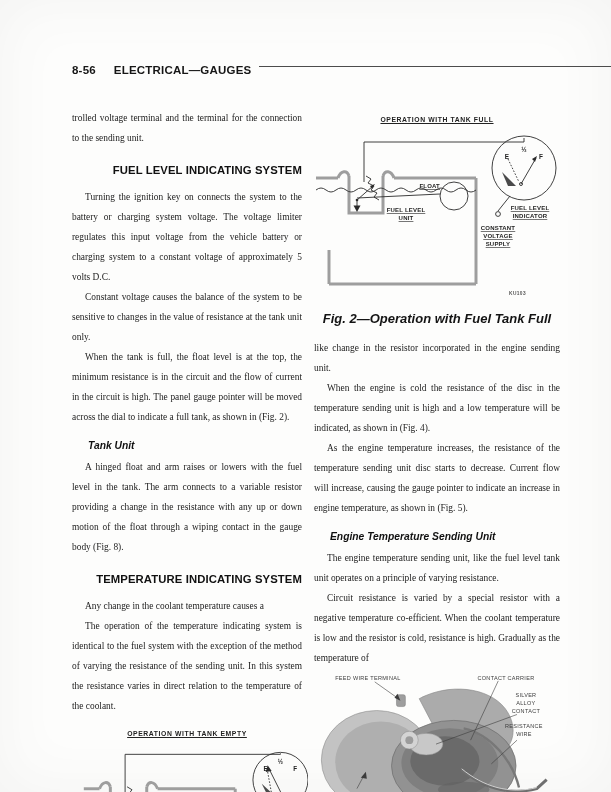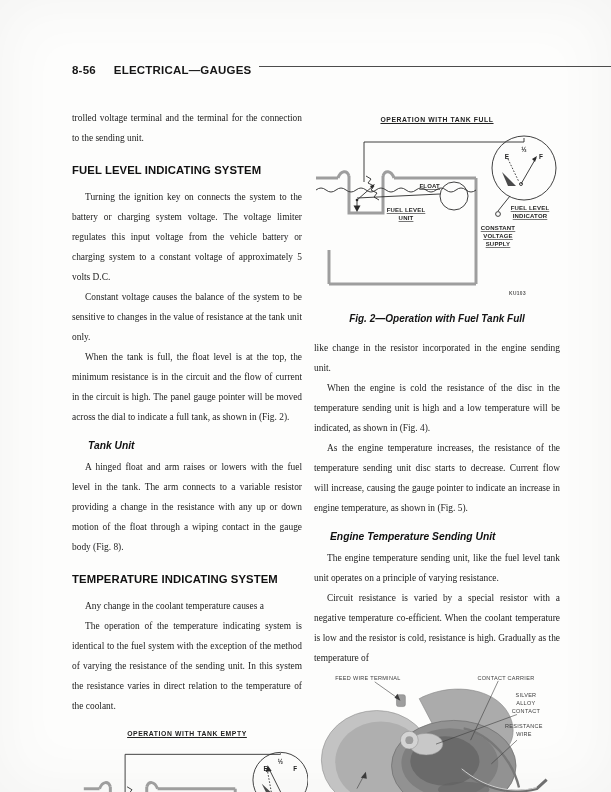--- a/index.html
+++ b/index.html
@@ -21,35 +21,35 @@
 
   .col { position:absolute; top:108px; font-size:9.4px; line-height:20px; text-align:justify; }
   .col-left  { left:72px;  width:230px; }
   .col-right { left:314px; width:246px; }
 
   p.body { text-indent:13px; }
   p.noindent { text-indent:0; }
 
   h2.sys {
     font-family:"Liberation Sans", sans-serif; font-size:11.3px; font-weight:bold;
-    letter-spacing:0.1px; color:#111; margin:12px 0 7px 0; text-align:left;
+    letter-spacing:0.1px; color:#111; margin:12px 0 7px 0; text-align:right;
   }
   h3.sub {
     font-family:"Liberation Sans", sans-serif; font-size:10.3px; font-weight:bold; font-style:italic;
     color:#111; margin:9px 0 1px 16px; text-align:left;
   }
   .figure { margin-top:8px; }
   .fig-title {
     font-family:"Liberation Sans", sans-serif; font-weight:bold; font-size:6.8px;
     letter-spacing:0.6px; text-align:center; text-decoration:underline; color:#222;
     margin-bottom:2px;
   }
   .fig-caption {
     font-family:"Liberation Sans", sans-serif; font-weight:bold; font-style:italic;
-    font-size:10px; text-align:center; color:#141414; margin-top:5px;
+    font-size:13px; text-align:center; color:#141414; margin-top:5px;
   }
   svg { display:block; }
   .lbl { font-family:"Liberation Sans", sans-serif; font-size:6px; font-weight:bold;
          letter-spacing:0.2px; fill:#1d1d1d; text-decoration:underline; }
   .dial-letter { font-family:"Liberation Sans", sans-serif; font-size:6.4px; font-weight:bold; fill:#222; text-decoration:none; }
   .code { font-family:"Liberation Sans", sans-serif; font-size:4.8px; font-weight:bold; fill:#555; letter-spacing:0.4px; text-decoration:none; }
   .photo-lbl { font-family:"Liberation Sans", sans-serif; font-size:5.6px; fill:#3c3c3c;
                letter-spacing:0.3px; text-decoration:none; }
 </style>
 </head>

